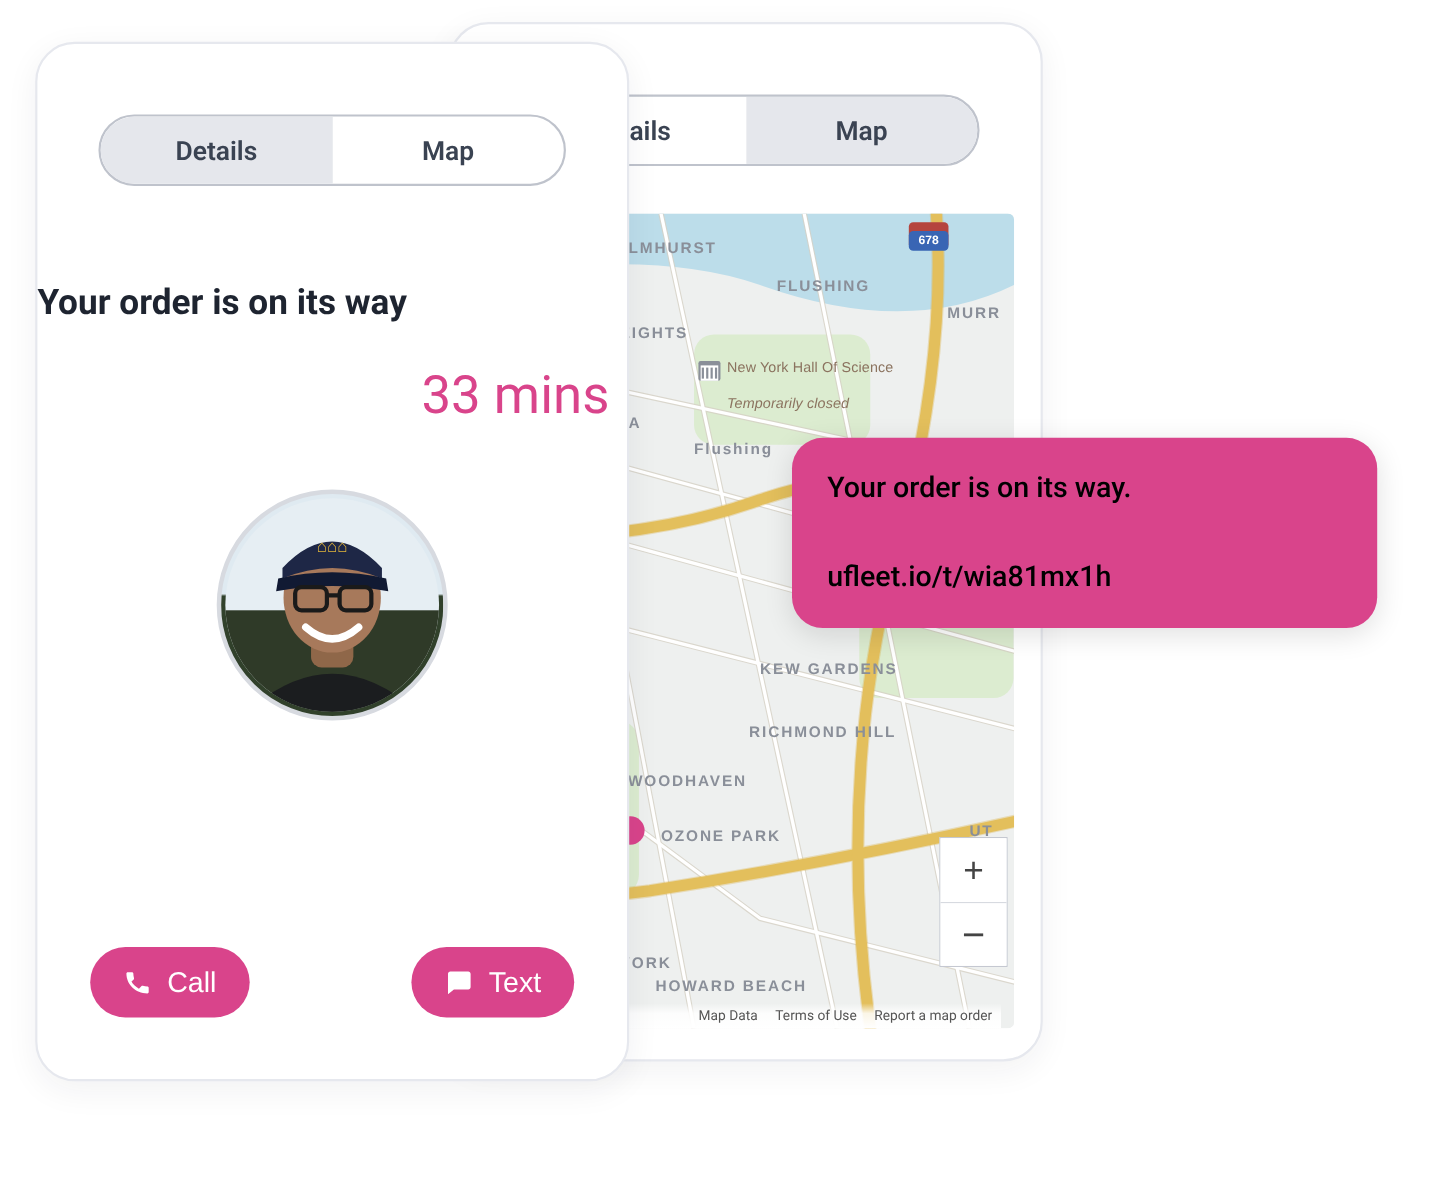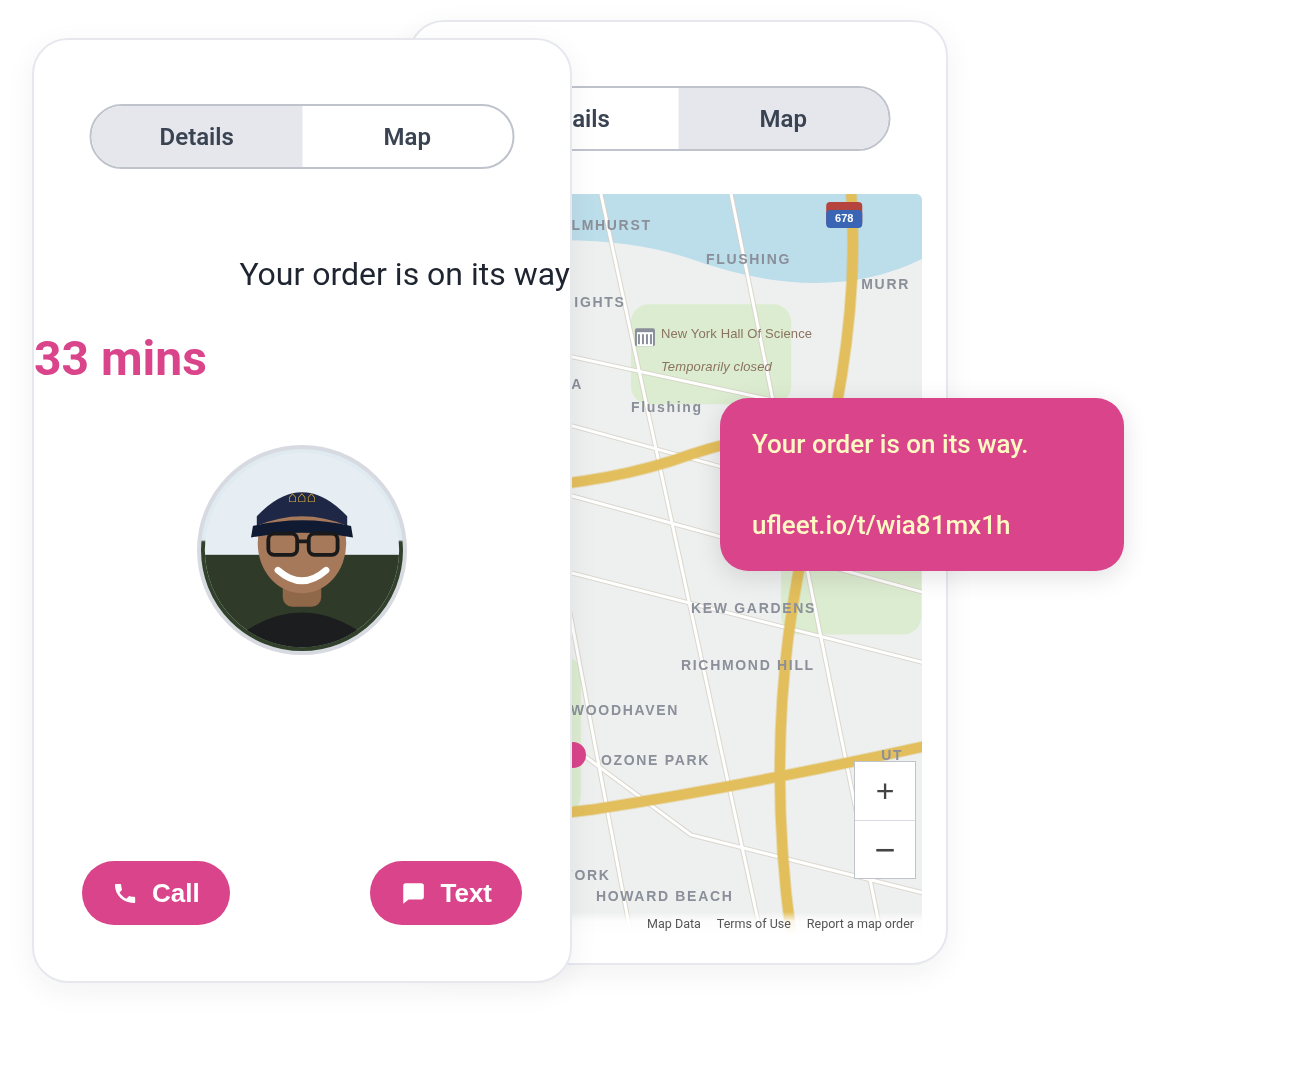--- a/index.html
+++ b/index.html
@@ -76,32 +76,31 @@
   }
   .segmented .seg.active{
     background:var(--grey-200);
   }
 
   
   .heading{
     position:absolute;
     left:0;right:0;
     top:215px;
+    text-align:left;
+    font-size:32px;
+    font-weight:700;
+  }
+  .eta{
+    position:absolute;
+    left:0;right:16px;
+    top:290px;
     text-align:right;
-    font-size:32px;
+    font-size:48px;
     font-weight:400;
-    padding-left:24px;
-  }
-  .eta{
-    position:absolute;
-    left:0;right:0;
-    top:290px;
-    text-align:left;
-    font-size:48px;
-    font-weight:700;
     color:var(--pink);
   }
   .avatar{
     position:absolute;
     left:50%;
     top:405px;
     transform:translateX(-50%);
     width:210px;height:210px;
     border-radius:50%;
     border:4px solid var(--grey-300);
@@ -127,21 +126,21 @@
     justify-content:space-between;
     padding:0 48px;
   }
   .pill-btn{
     height:64px;
     border:none;
     border-radius:32px;
     background:var(--pink);
     color:#fff;
     font-size:26px;
-    font-weight:700;
+    font-weight:400;
     display:flex;
     align-items:center;
     padding:0 30px;
     cursor:pointer;
     gap:14px;
   }
   .pill-btn svg{width:26px;height:26px;fill:#fff;}
 
   
   .map-container{
@@ -187,42 +186,42 @@
     background:#fff;
   }
   .zoom button{
     width:100%;height:58px;border:none;background:#fff;
     font-size:32px;line-height:1;color:#444;cursor:pointer;
   }
   .zoom button + button{ border-top:1px solid var(--grey-300); font-size:36px;}
 
   .map-attrib{
     position:absolute;
-    left:0;right:0;bottom:0;
+    left:0;right:12px;bottom:0;
     display:flex;
     justify-content:space-between;
     gap:16px;
     padding:4px 8px;
     font-size:12.5px;
     color:#555;
     background:linear-gradient(rgba(255,255,255,0) 0%, rgba(255,255,255,.85) 40%, #fff 100%);
   }
   .map-attrib span{ white-space:nowrap; }
   .map-attrib a{ color:#555; text-decoration:none; cursor:pointer; }
   .map-attrib .shortcuts{ margin-right:auto; margin-left:4px;}
 
   
   .sms{
     position:absolute;
     left:720px;
     top:398px;
-    width:404px;
+    width:532px;
     border-radius:28px;
     background:var(--pink);
-    color:#fef9c3;
+    color:#000000;
     font-size:26px;
     font-weight:500;
     line-height:1.55;
     padding:26px 32px;
     z-index:8;
     box-shadow:0 6px 26px rgba(0,0,0,.12);
   }
 </style>
 </head>
 <body>

